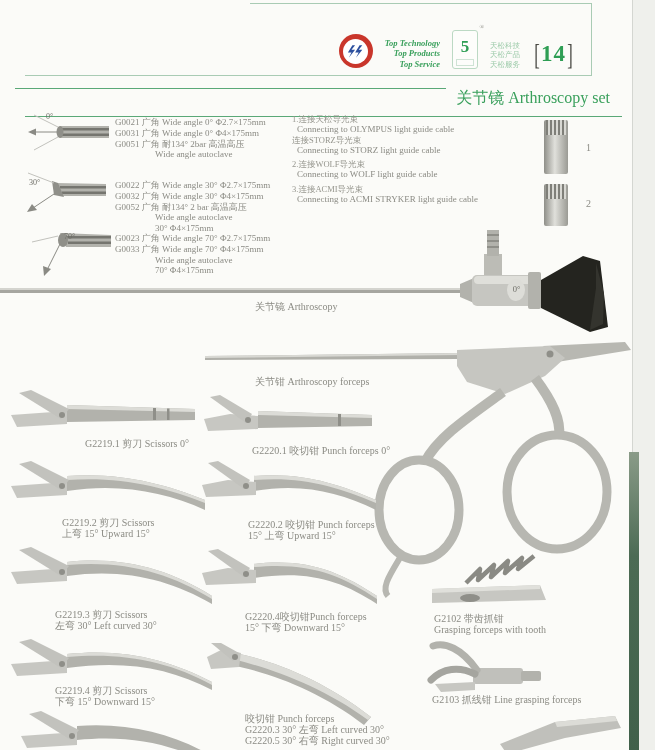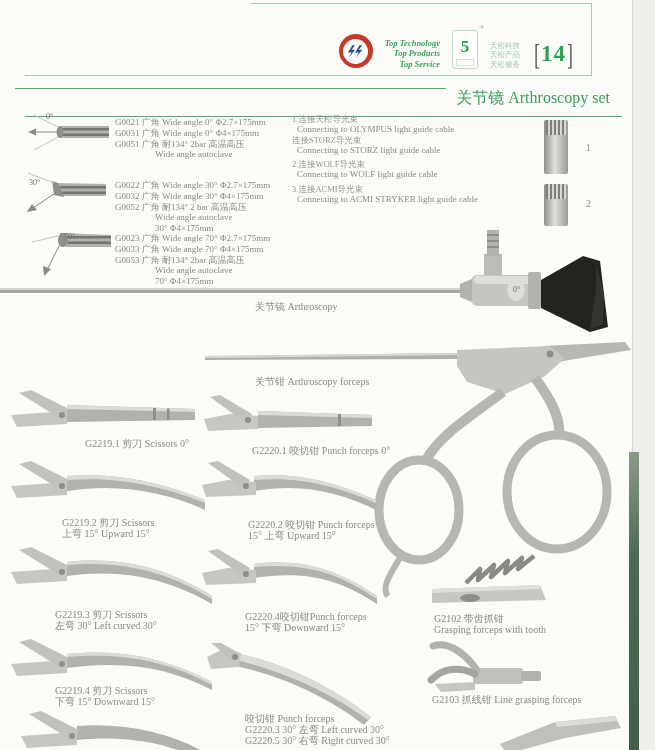--- a/index.html
+++ b/index.html
@@ -169,21 +169,20 @@
   <div class="sg sg2">
     <div>G0022 广角 Wide angle 30°  Φ2.7×175mm</div>
     <div>G0032 广角 Wide angle 30°  Φ4×175mm</div>
     <div>G0052 广角 耐134° 2 bar 高温高压</div>
     <div class="ind">Wide angle autoclave</div>
     <div class="ind">30° Φ4×175mm</div>
   </div>
   <div class="sg sg3">
     <div>G0023 广角 Wide angle 70°  Φ2.7×175mm</div>
     <div>G0033 广角 Wide angle 70°  Φ4×175mm</div>
-    <div>G0053 广角 耐134° 2bar 高温高压</div>
     <div class="ind">Wide angle autoclave</div>
     <div class="ind">70° Φ4×175mm</div>
   </div>
 
   <div class="lgl">
     <div class="cn">1.连接天松导光束</div>
     <div class="en">Connecting to OLYMPUS light guide cable</div>
     <div class="cn">连接STORZ导光束</div>
     <div class="en">Connecting to STORZ light guide cable</div>
     <div class="cn gap">2.连接WOLF导光束</div>

